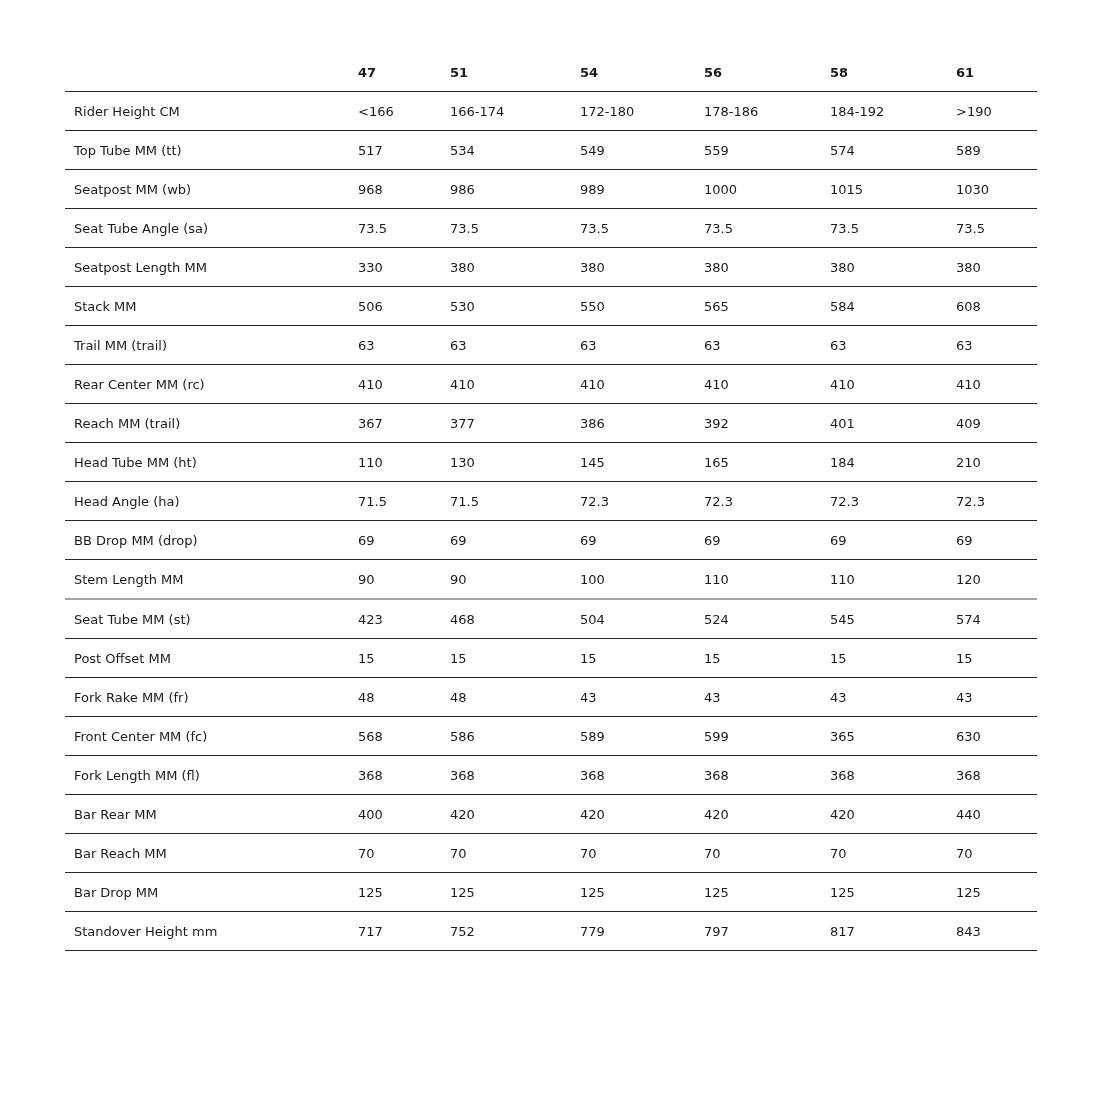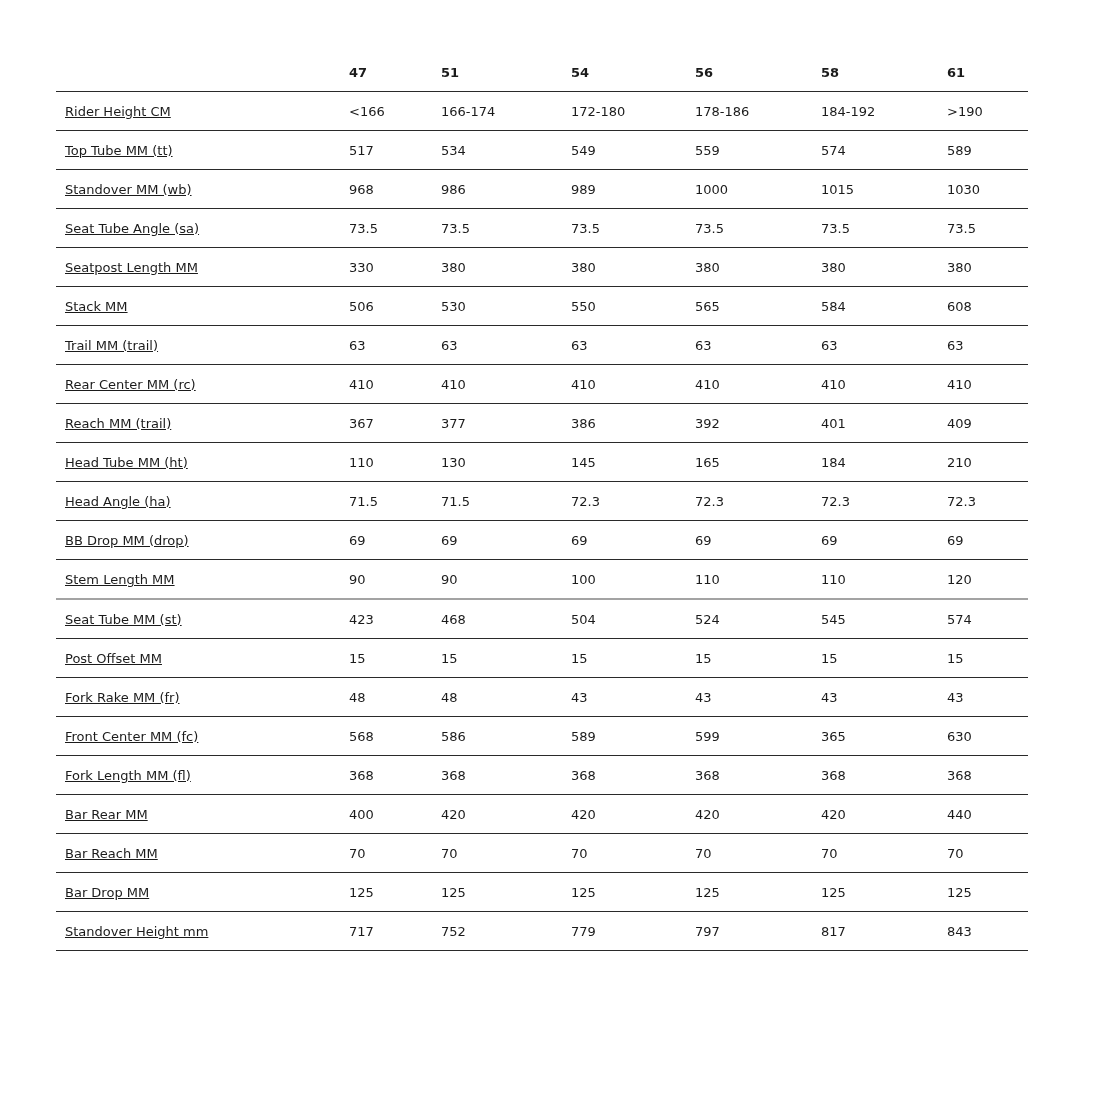--- a/index.html
+++ b/index.html
@@ -9,21 +9,21 @@
   }
   body {
     width: 1100px;
     height: 1100px;
     position: relative;
     font-family: "DejaVu Sans", "Liberation Sans", sans-serif;
     color: #1b1b1b;
   }
   table.geo-table {
     position: absolute;
-    left: 56px;
+    left: 65px;
     top: 53px;
     width: 972px;
     border-collapse: collapse;
     table-layout: fixed;
   }
   .geo-table th,
   .geo-table td {
     height: 38px;
     padding: 0;
     font-size: 13px;
@@ -36,21 +36,20 @@
   .geo-table thead th {
     font-weight: 700;
     border-bottom: 1px solid #2a2a2a;
   }
   .geo-table tbody td {
     border-bottom: 1px solid #2a2a2a;
   }
   .geo-table td.label-cell,
   .geo-table th.label-col {
     padding-left: 9px;
-    text-decoration: underline;
   }
   .geo-table tr.section-start td {
     border-top: 2px solid #a3a3a3;
   }
 </style>
 </head>
 <body style="color: rgb(27, 27, 27); background: rgb(255, 255, 255);">
 
 <table class="geo-table">
   <colgroup id="geo-cols">
@@ -88,21 +87,21 @@
     <td class="label-cell">Top Tube MM (tt)</td>
   <td>517</td>
         <td>534</td>
         <td>549</td>
         <td>559</td>
         <td>574</td>
         <td>589</td>
       </tr>
 
   <tr>
-    <td class="label-cell">Standover MM (wb)</td>
+    <td class="label-cell">Seatpost MM (wb)</td>
   <td>968</td>
         <td>986</td>
         <td>989</td>
         <td>1000</td>
         <td>1015</td>
         <td>1030</td>
       </tr>
 
   <tr>
     <td class="label-cell">Seat Tube Angle (sa)</td>

